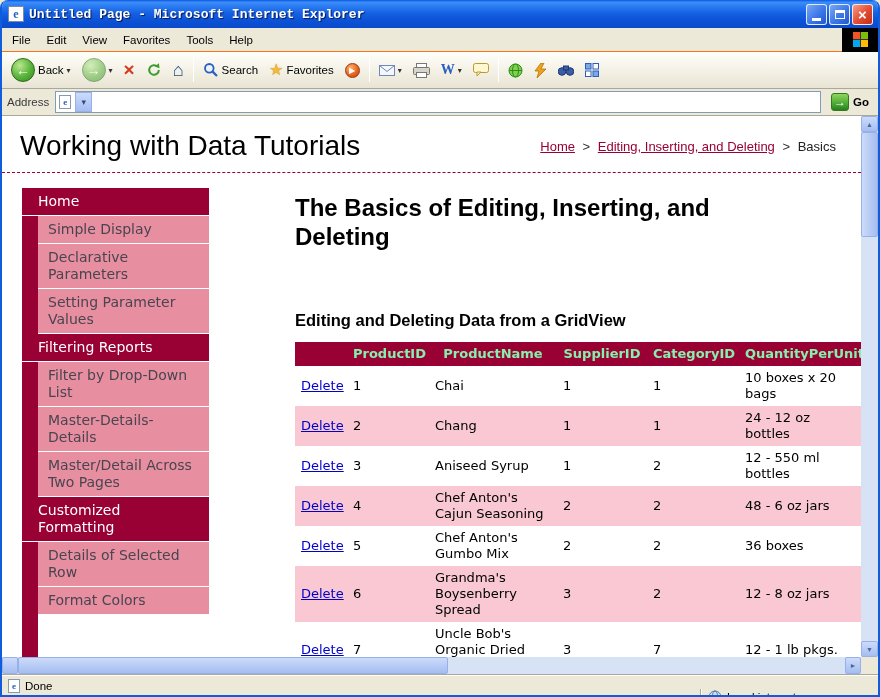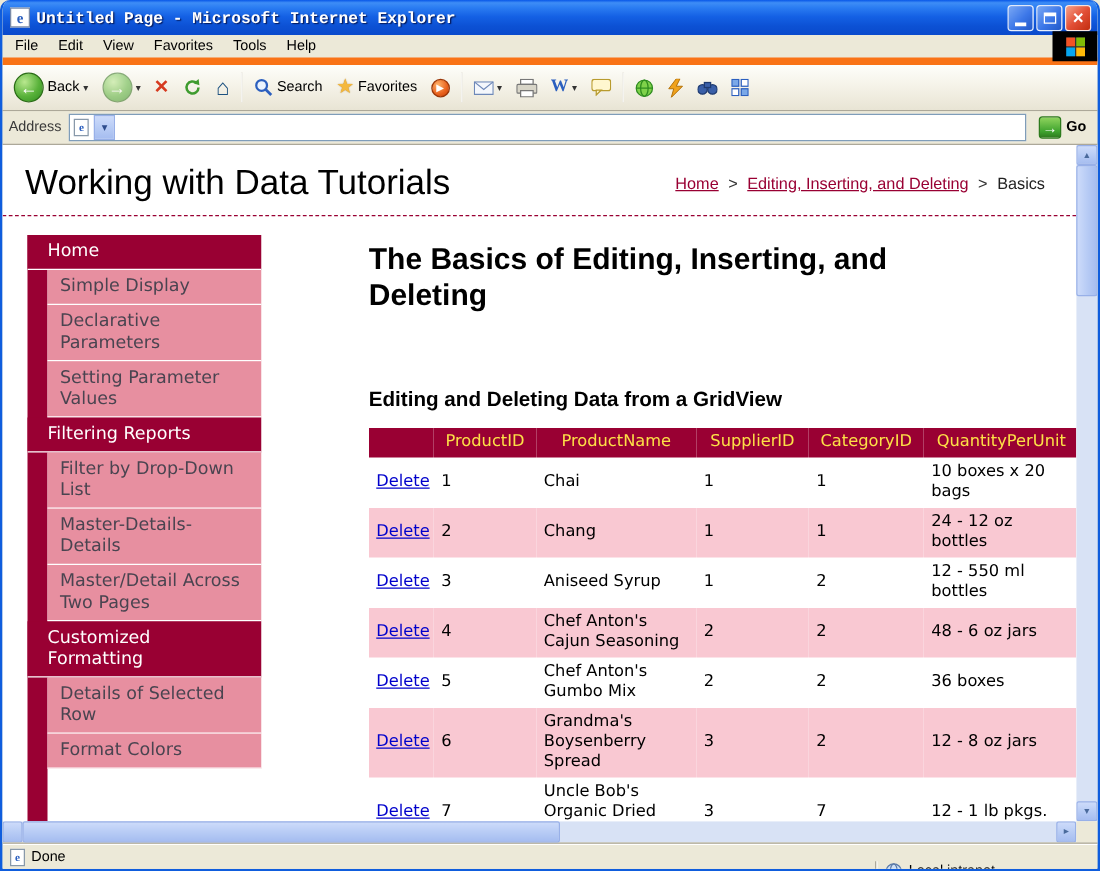--- a/index.html
+++ b/index.html
@@ -41,21 +41,21 @@
   }
   .wbtn.close { background: linear-gradient(135deg,#F5A088 0%,#E35037 50%,#C22D0F 100%); }
   .min-glyph { width: 9px; height: 3px; background: #fff; margin-top: 10px; }
   .max-glyph { width: 10px; height: 9px; border: 1px solid #fff; border-top: 3px solid #fff; }
   .close-glyph { font-size: 15px; font-weight: bold; line-height: 1; }
 
   
   .menubar {
     flex: 0 0 24px; height: 24px; background: #ECE9D8;
     display: flex; align-items: center; padding-left: 2px;
-    border-bottom: 6px solid #f97316;
+    border-bottom: 1px solid #f97316;
   }
   .menu-item { font-size: 11.5px; padding: 4px 8px; color: #000; }
   .menu-logo {
     margin-left: auto; width: 36px; height: 24px; background: #000;
     display: flex; align-items: center; justify-content: center; flex: none;
   }
   .flag { display: grid; grid-template-columns: 7px 7px; grid-template-rows: 7px 7px; gap: 1px; background: #333; }
   .flag i { display: block; }
   .flag .f1 { background: #F35325; } .flag .f2 { background: #81BC06; }
   .flag .f3 { background: #05A6F0; } .flag .f4 { background: #FFBA08; }
@@ -180,21 +180,21 @@
 
   .main { flex: 1; margin-left: 86px; padding-top: 20px; overflow: hidden; }
   .main h2 {
     font-size: 24px; line-height: 29px; font-weight: bold; color: #000;
     width: 500px; margin-bottom: 60px;
   }
   .main h3 { font-size: 16.5px; font-weight: bold; color: #000; margin-bottom: 12px; }
 
   table.grid { border-collapse: collapse; table-layout: fixed; width: 658px; font-family: "DejaVu Sans", sans-serif; font-size: 13px; line-height: 16px; }
   table.grid th {
-    background: var(--maroon, #990033); color: #fde047; font-weight: normal;
+    background: var(--maroon, #990033); color: #86efac; font-weight: bold;
     padding: 4px 6px; text-align: center; overflow: hidden; white-space: nowrap;
   }
   table.grid td { padding: 4px 6px; vertical-align: middle; color: #000; overflow: hidden; }
   tr.alt td { background: var(--row_pink, #F9C8D2); }
   a.del { color: var(--link_blue, #0000CC); text-decoration: underline; cursor: pointer; }
 
   
   .statusbar {
     flex: 0 0 23px; height: 23px; background: #ECE9D8;
     border-top: 1px solid #ACA899; box-shadow: inset 0 1px 0 #fff;

